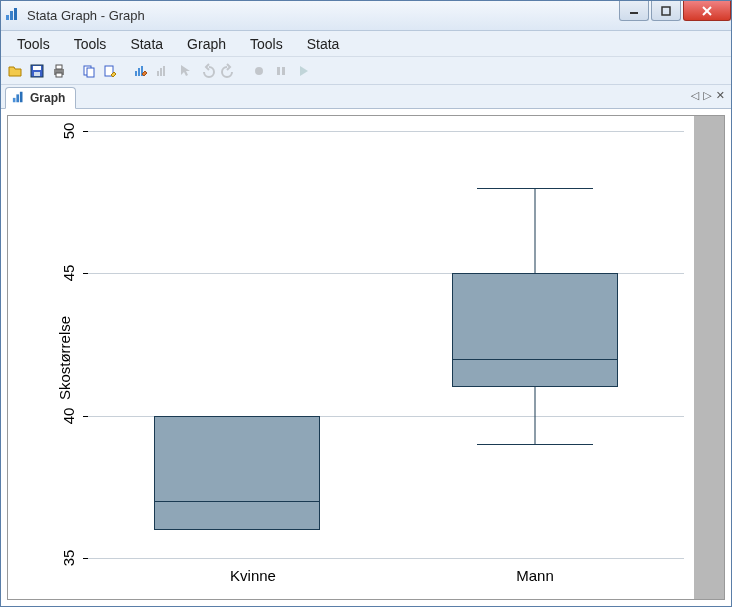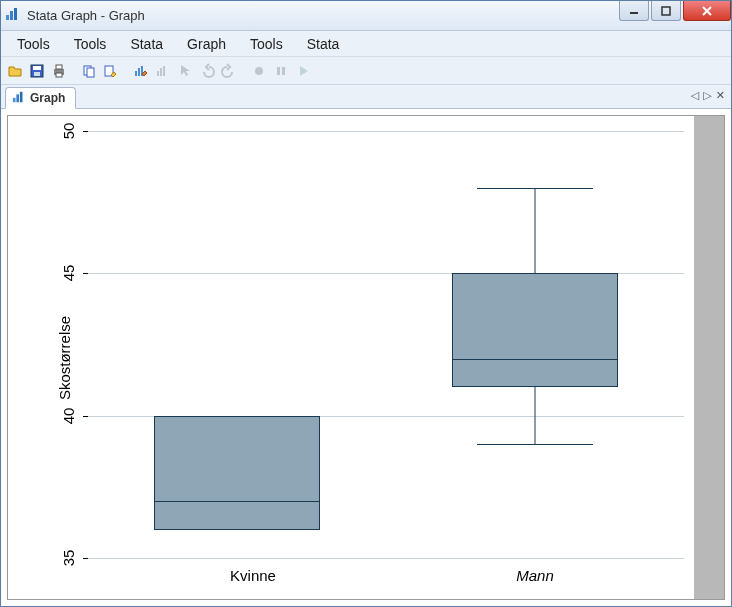--- a/index.html
+++ b/index.html
@@ -367,20 +367,20 @@
             </div>
             <div class="xtick-label" style="left: 25%; margin-left: 16px;">Kvinne</div>
             <div class="box-group" style="left: 61%; width: 28%; top: 0px; bottom: 0px;">
               <div class="box" style="left: 0px; right: 0px; top: 33.3333%; height: 26.6667%;"></div>
               <div class="median" style="left: 0px; right: 0px; top: 53.3333%;"></div>
               <div class="whisker-line" style="top: 13.3333%; height: 20%;"></div>
               <div class="whisker-cap" style="left: 15%; right: 15%; top: 13.3333%;"></div>
               <div class="whisker-line" style="top: 60%; height: 13.3333%;"></div>
               <div class="whisker-cap" style="left: 15%; right: 15%; top: 73.3333%;"></div>
             </div>
-            <div class="xtick-label" style="left: 75%; font-style: italic;">Mann</div>
+            <div class="xtick-label" style="left: 75%;">Mann</div>
           </div>
       </div>
       <div class="right-gutter"></div>
     </div>
   </div>
 
 </div>
 
 </body></html>

